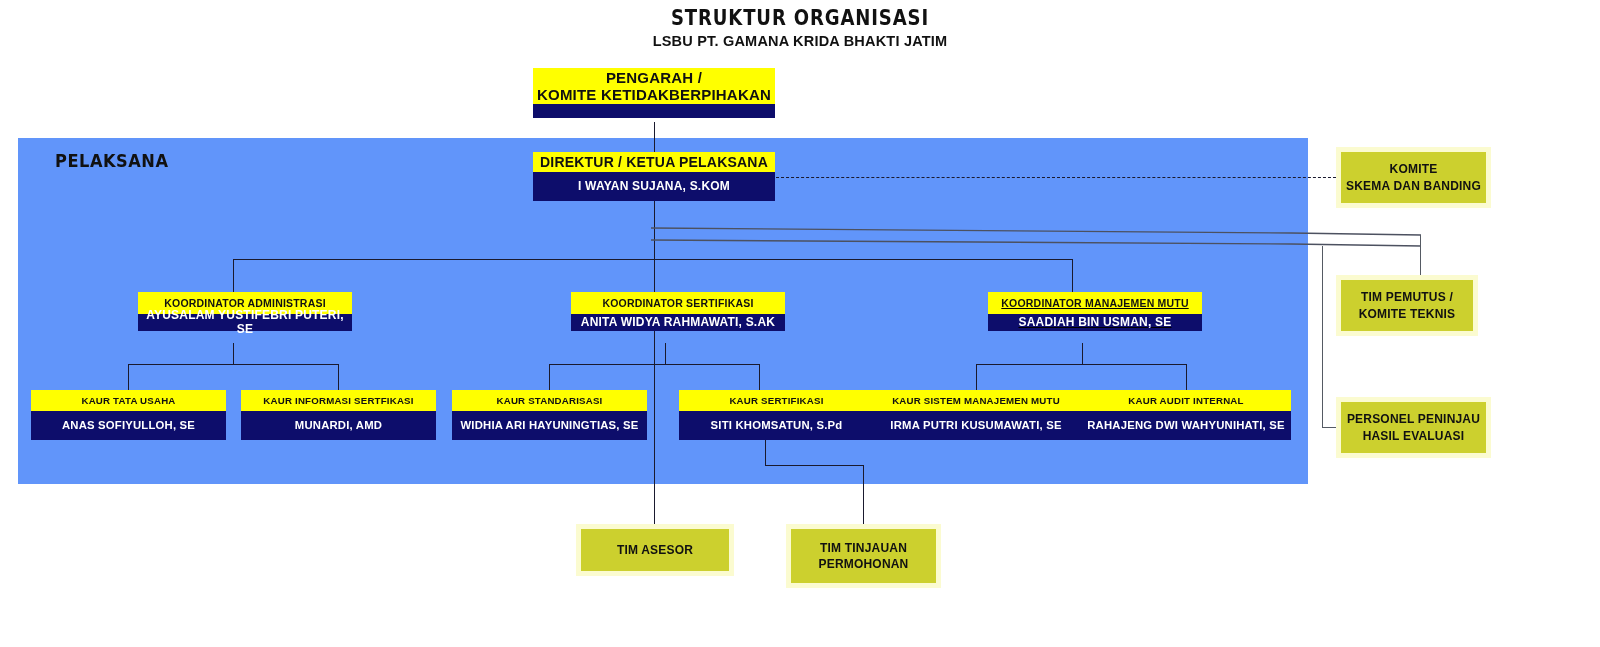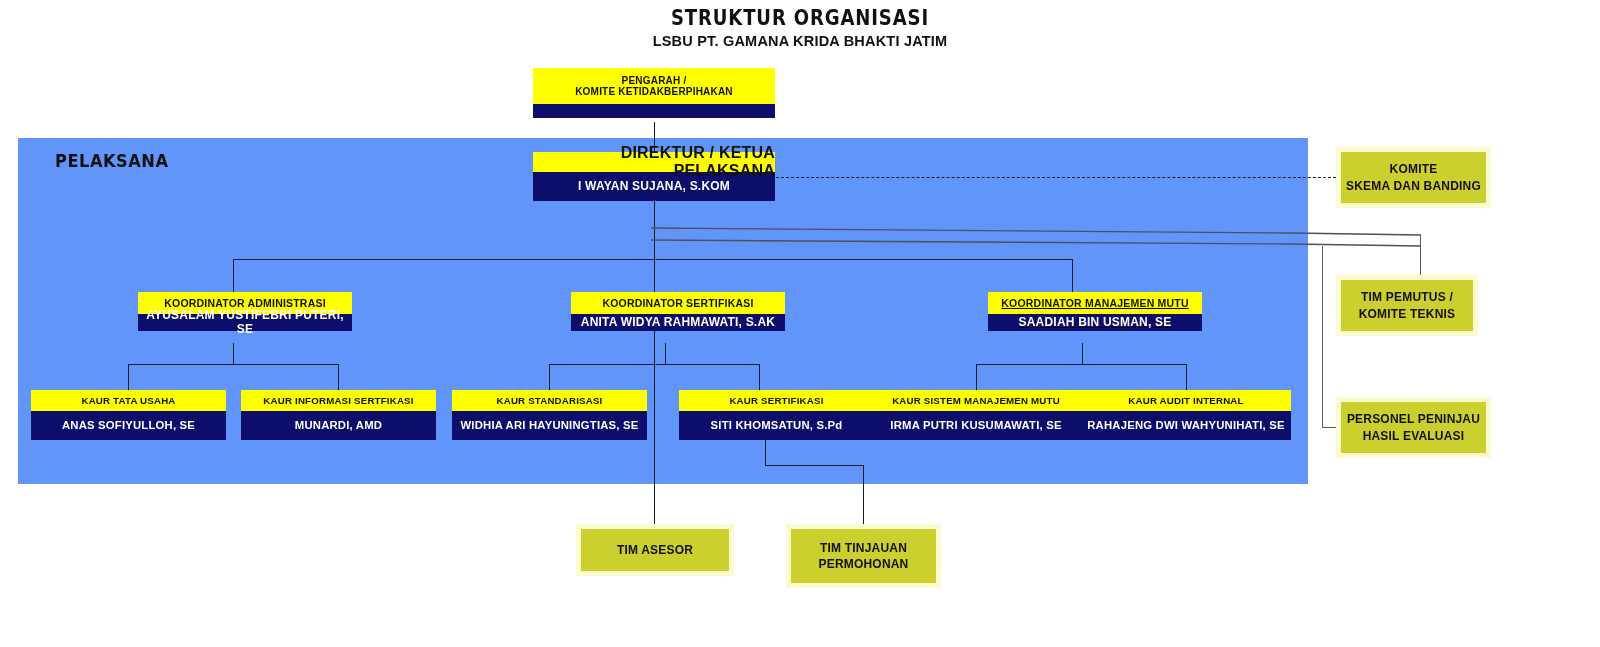--- a/index.html
+++ b/index.html
@@ -50,26 +50,26 @@
     text-align:center;line-height:1.15;letter-spacing:.2px;
   }
   .node .body{
     background:#0d0d6b;color:#ffffff;font-weight:bold;
     display:flex;align-items:center;justify-content:center;
     text-align:center;line-height:1.15;letter-spacing:.2px;
   }
 
   
   #node-pengarah{left:533px;top:68px;width:242px;}
-  #node-pengarah .head{height:36px;font-size:10px;padding:0 4px;}
+  #node-pengarah .head{height:36px;font-size:15px;padding:0 4px;}
   #node-pengarah .body{height:14px;font-size:11px;}
 
   
   #node-direktur{left:533px;top:152px;width:242px;}
-  #node-direktur .head{height:20px;font-size:16px;text-align:right;}
+  #node-direktur .head{height:20px;font-size:14px;}
   #node-direktur .body{height:29px;font-size:12px;}
 
   
   .coord{width:214px;padding-left:12px;}
   .coord .head{height:22px;font-size:10.5px;}
   .coord .body{height:17px;font-size:12px;}
   #node-coord-admin{left:126px;top:292px;}
   #node-coord-sert{left:559px;top:292px;}
   #node-coord-mutu{left:976px;top:292px;text-decoration:underline;}
 

